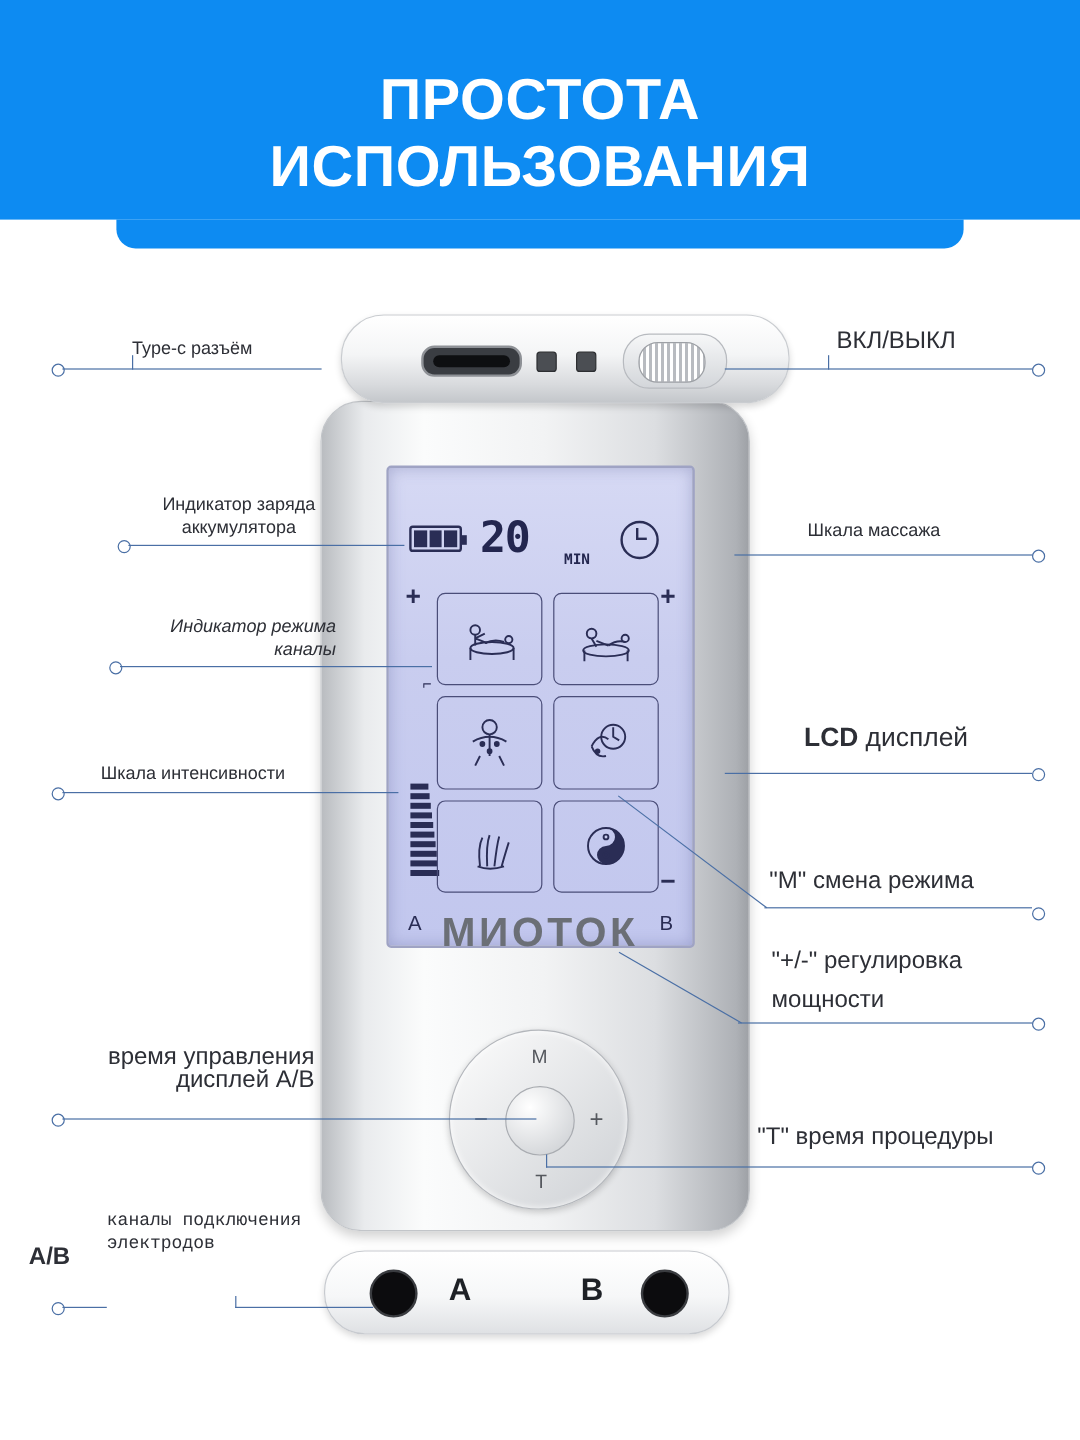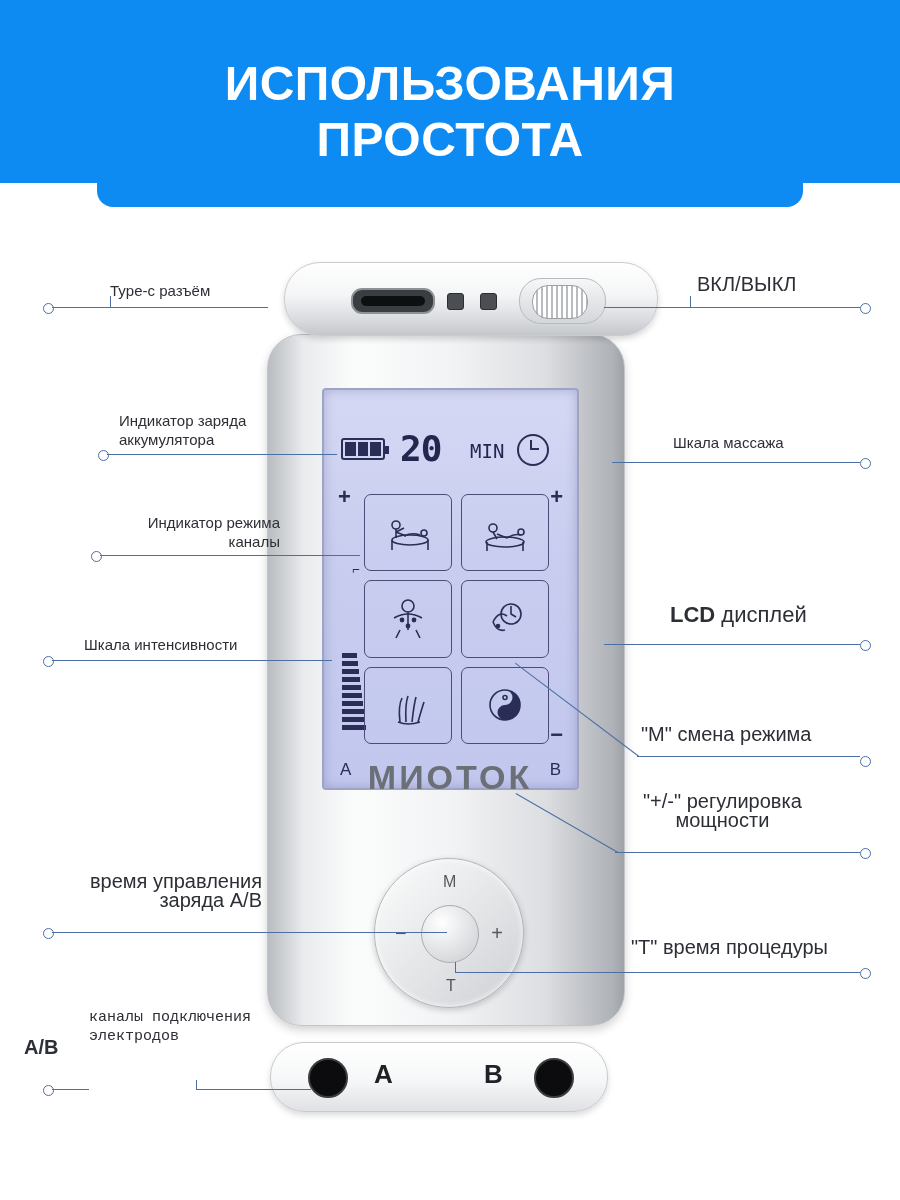--- a/index.html
+++ b/index.html
@@ -92,23 +92,23 @@
   .battery:after{
     content:"";position:absolute;right:-6px;top:6px;width:4px;height:8px;background:#2a2d55;
   }
   .battery i{flex:1;height:100%;background:#2a2d55;display:block;}
   .lcd-time{
     position:absolute;left:76px;top:0px;
     font-family:"DejaVu Sans Mono", monospace;
     font-size:36px;font-weight:bold;color:#23264f;letter-spacing:-1px;
   }
   .lcd-min{
-    position:absolute;left:146px;top:12px;
+    position:absolute;left:146px;top:31px;
     font-family:"DejaVu Sans Mono", monospace;
-    font-size:19px;font-weight:normal;color:#23264f;
+    font-size:12px;font-weight:bold;color:#23264f;
   }
   .clock-icon{
     position:absolute;left:193px;top:6px;width:28px;height:28px;
     border:2px solid #2a2d55;border-radius:50%;
   }
   .clock-icon:before{content:"";position:absolute;left:11px;top:4px;width:2px;height:10px;background:#2a2d55;}
   .clock-icon:after{content:"";position:absolute;left:12px;top:12px;width:8px;height:2px;background:#2a2d55;}
 
   .plus-left{position:absolute;left:14px;top:94px;font-size:22px;color:#2a2d55;font-weight:bold;}
   .plus-right{position:absolute;right:14px;top:94px;font-size:22px;color:#2a2d55;font-weight:bold;}
@@ -200,22 +200,22 @@
   .dot{
     position:absolute;width:9px;height:9px;border-radius:50%;
     background:#ffffff;border:1.5px solid #4a6fa5;
   }
 </style>
 </head>
 <body>
 
 <div class="header">
   <div class="header-title">
+    <span>ПРОСТОТА</span>
     <span>ИСПОЛЬЗОВАНИЯ</span>
-    <span>ПРОСТОТА</span>
   </div>
 </div>
 <div class="header-notch"></div>
 
 <div class="device-body"></div>
 
 <div class="top-cap"></div>
 <div class="usb-port">
   <div class="usb-inner"></div>
 </div>
@@ -331,41 +331,41 @@
 <div class="jack b"></div>
 <div class="jack-label a">A</div>
 <div class="jack-label b">B</div>
 
 <div class="callout-label" style="left:110px;top:281px;">Type-c разъём</div>
 <div class="dot" style="left:43px;top:303px;"></div>
 <div class="line" style="left:52px;top:307px;width:58px;"></div>
 <div class="line" style="left:110px;top:307px;width:158px;"></div>
 <div class="vline" style="left:110px;top:296px;height:12px;"></div>
 
-<div class="callout-label" style="left:119px;top:411px;text-align:left;width:160px;">
+<div class="callout-label" style="left:119px;top:411px;text-align:center;width:160px;">
   <div>Индикатор заряда</div>
   <div>аккумулятора</div>
 </div>
 <div class="dot" style="left:98px;top:450px;"></div>
 <div class="line" style="left:107px;top:454px;width:230px;"></div>
 
-<div class="callout-label" style="left:112px;top:513px;text-align:right;width:168px;">
+<div class="callout-label" style="left:112px;top:513px;text-align:right;width:168px;font-style:italic;">
   <div>Индикатор режима</div>
   <div>каналы</div>
 </div>
 <div class="dot" style="left:91px;top:551px;"></div>
 <div class="line" style="left:100px;top:555px;width:260px;"></div>
 
 <div class="callout-label" style="left:84px;top:635px;text-align:right;">Шкала интенсивности</div>
 <div class="dot" style="left:43px;top:656px;"></div>
 <div class="line" style="left:52px;top:660px;width:280px;"></div>
 
 <div class="callout-label big" style="left:54px;top:872px;text-align:right;width:208px;">
   <div>время управления</div>
-  <div>заряда А/В</div>
+  <div>дисплей А/В</div>
 </div>
 <div class="dot" style="left:43px;top:928px;"></div>
 <div class="line" style="left:52px;top:932px;width:395px;"></div>
 
 <div class="callout-label big" style="left:24px;top:1038px;font-weight:bold;">A/B</div>
 <div class="callout-label" style="left:89px;top:1008px;font-family:Liberation Mono, monospace;">
   <div>каналы подключения</div>
   <div>электродов</div>
 </div>
 <div class="dot" style="left:43px;top:1085px;"></div>
@@ -388,21 +388,21 @@
 <div class="dot" style="left:860px;top:640px;"></div>
 <div class="line" style="left:604px;top:644px;width:256px;"></div>
 
 <div class="callout-label big" style="left:641px;top:725px;">"M" смена режима</div>
 <div class="dot" style="left:860px;top:756px;"></div>
 <div class="line" style="left:637px;top:756px;width:223px;"></div>
 <div class="line" style="left:484px;top:756px;width:155px;transform:rotate(37deg);transform-origin:right center;"></div>
 
 <div class="callout-label big" style="left:643px;top:792px;">
   <div>"+/-" регулировка</div>
-  <div style="text-align:center;">мощности</div>
+  <div style="text-align:left;margin-top:13px;">мощности</div>
 </div>
 <div class="dot" style="left:860px;top:848px;"></div>
 <div class="line" style="left:615px;top:852px;width:245px;"></div>
 <div class="line" style="left:500px;top:852px;width:118px;transform:rotate(30deg);transform-origin:right center;"></div>
 
 <div class="callout-label big" style="left:631px;top:938px;">"T" время процедуры</div>
 <div class="dot" style="left:860px;top:968px;"></div>
 <div class="line" style="left:455px;top:972px;width:405px;"></div>
 <div class="vline" style="left:455px;top:962px;height:11px;"></div>
 

